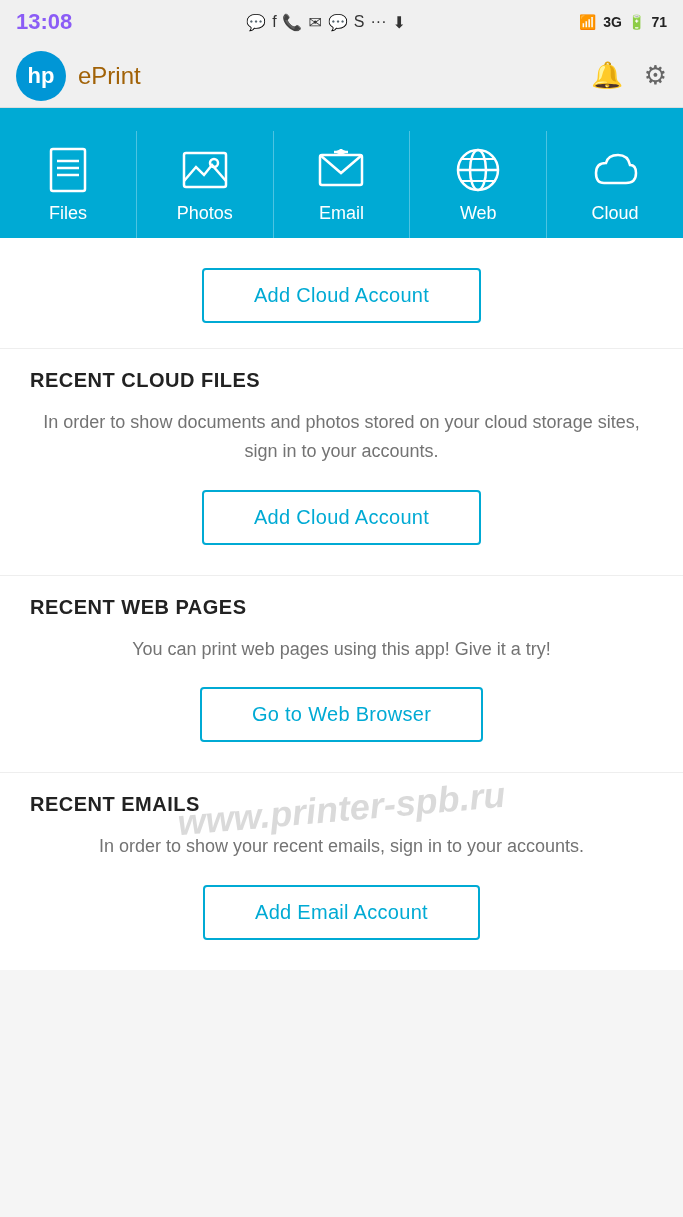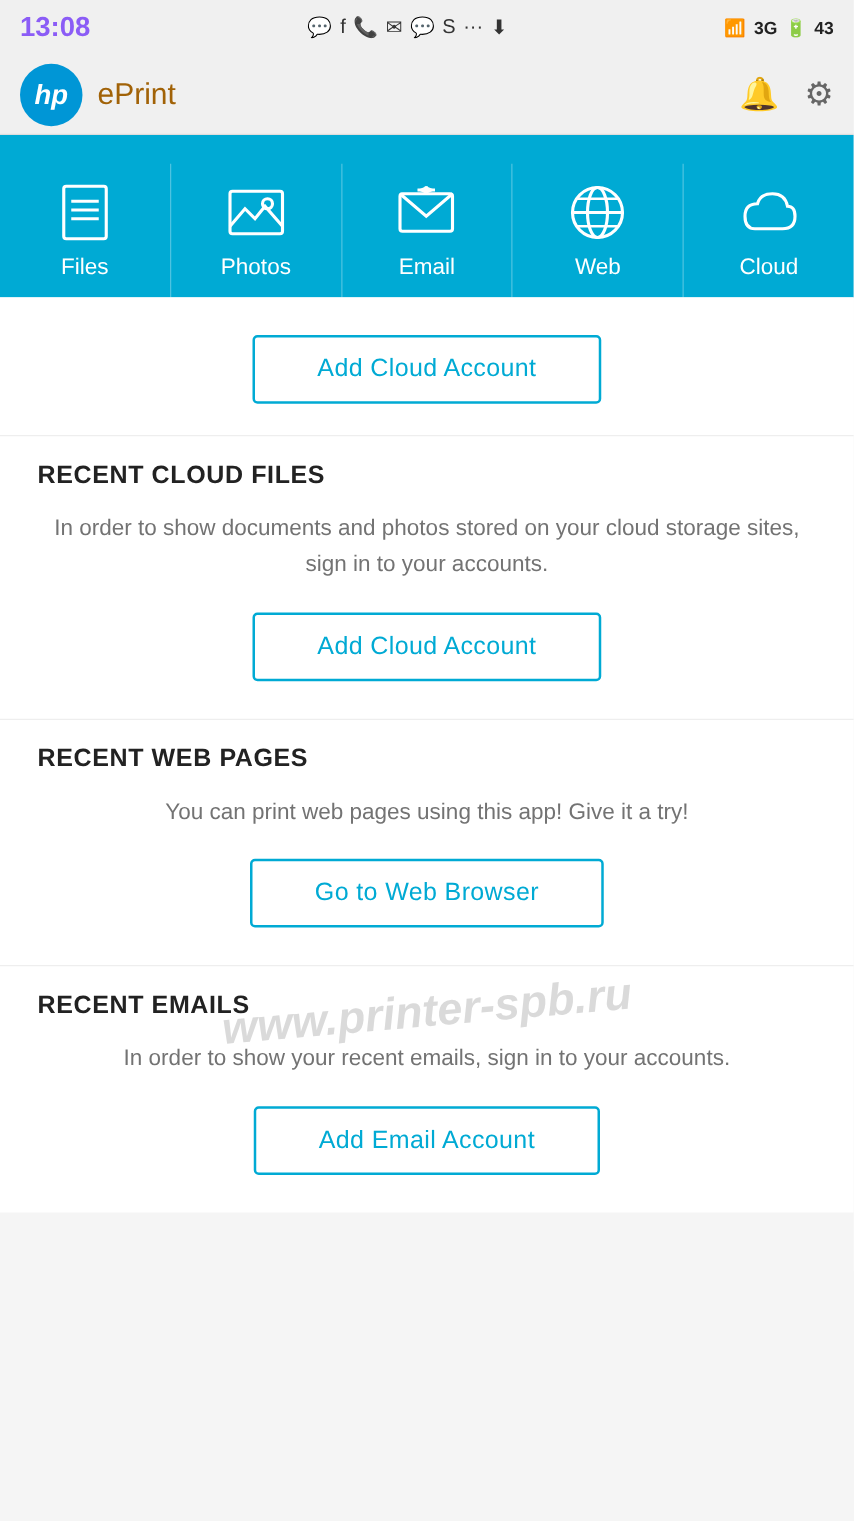--- a/index.html
+++ b/index.html
@@ -63,21 +63,20 @@
       width: 50px;
       height: 50px;
       background: #0096d6;
       border-radius: 50%;
       display: flex;
       align-items: center;
       justify-content: center;
       color: white;
       font-size: 22px;
       font-weight: bold;
-      font-style: italic;
     }
     .app-title {
       font-size: 24px;
       color: #a16207;
       font-weight: 300;
     }
     .header-right {
       display: flex;
       align-items: center;
       gap: 20px;
@@ -203,21 +202,21 @@
     <span class="status-icon">✉</span>
     <span class="status-icon">💬</span>
     <span class="status-icon">S</span>
     <span class="status-icon">···</span>
     <span class="status-icon">⬇</span>
   </div>
   <div class="status-right">
     <span>📶</span>
     <span>3G</span>
     <span>🔋</span>
-    <span>43</span>
+    <span>71</span>
   </div>
 </div>
 
 <div class="app-header">
   <div class="header-left">
     <div class="hp-logo">
       <span>hp</span>
     </div>
     <span class="app-title">ePrint</span>
   </div>

